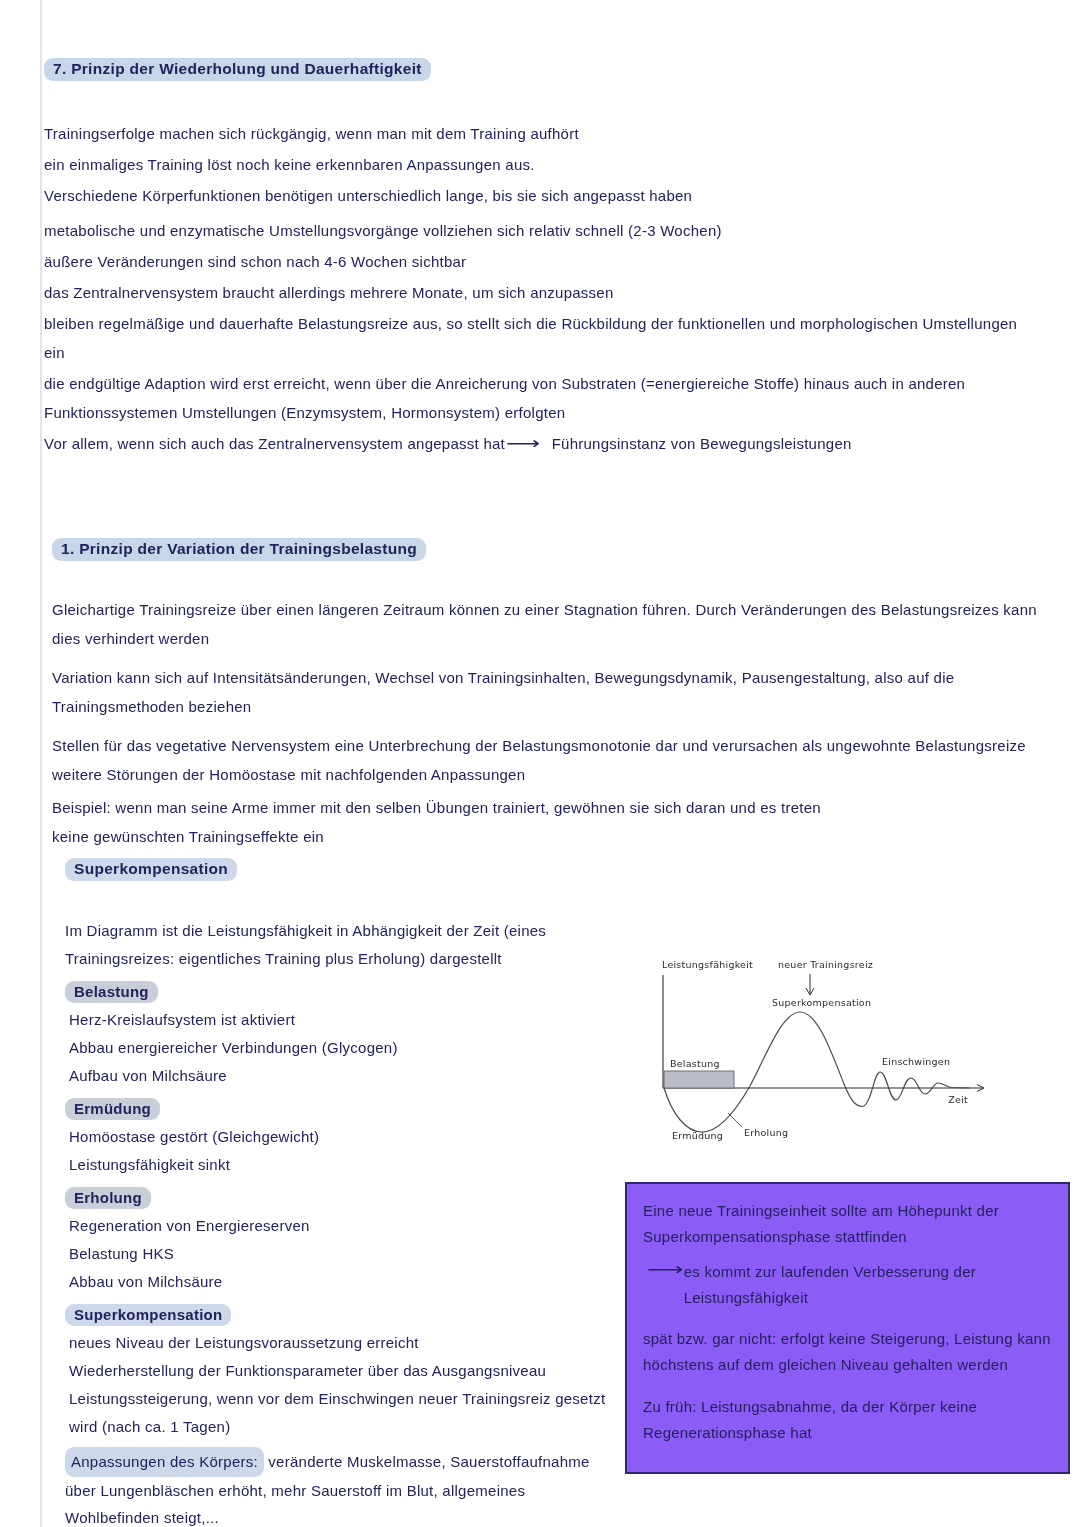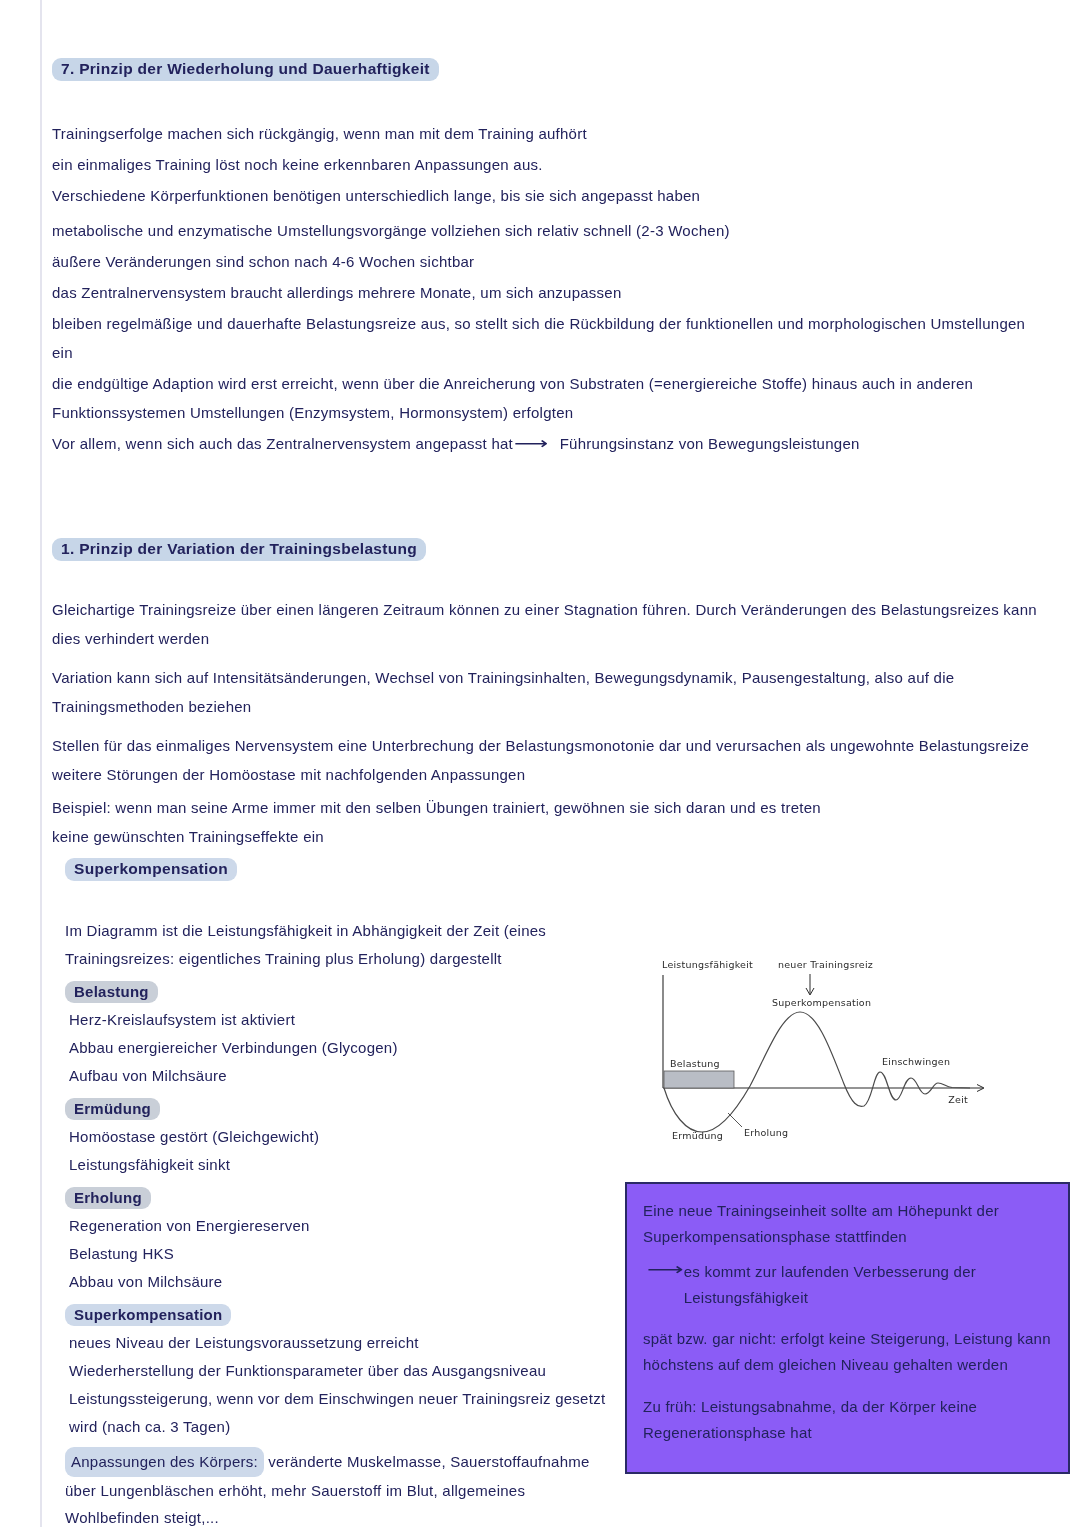--- a/index.html
+++ b/index.html
@@ -13,21 +13,21 @@
   .margin-line { position:absolute; left:40px; top:0; width:2px; height:100%; background:#e4e4ee; }
 
   .hl { display:inline-block; padding:2px 9px 3px 9px; border-radius:9px; }
   .hl-blue  { background:#c7d6e8; }
   .hl-blue2 { background:#cdd9ea; }
   .hl-gray  { background:#c9cfd8; }
 
   section { position:absolute; }
   p { line-height:29px; }
 
-  .sec7 { top:58px; left:52px; width:985px; }
+  .sec7 { top:58px; left:44px; width:985px; }
   .sec8 { top:538px; left:52px; width:1012px; }
   .heading { font-size:15.5px; font-weight:bold; letter-spacing:0.3px; }
 
   .sec7 .p-first { margin-top:38px; }
   .sec7 p + p { margin-top:2px; }
   .sec7 .mt6 { margin-top:6px; }
   .arrow-line { margin-top:10px; }
   .long-arrow { display:inline-block; transform:scaleX(1.5); transform-origin:left center; margin-right:14px; font-size:17px; }
   .inline-arrow { display:inline-block; transform:scaleX(1.4); margin:0 16px 0 6px; font-size:17px; }
   .adaption { margin-top:6px; }
@@ -77,21 +77,21 @@
     <p class="adaption">die endgültige Adaption wird erst erreicht, wenn über die Anreicherung von Substraten (=energiereiche Stoffe) hinaus auch in anderen Funktionssystemen Umstellungen (Enzymsystem, Hormonsystem) erfolgten</p>
     <p class="zns-line">
       <span>Vor allem, wenn sich auch das Zentralnervensystem angepasst hat</span><span class="inline-arrow">⟶</span><span>Führungsinstanz von Bewegungsleistungen</span>
     </p>
   </section>
 
   <section class="sec8">
     <span class="hl hl-blue heading">1. Prinzip der Variation der Trainingsbelastung</span>
     <p class="p-first">Gleichartige Trainingsreize über einen längeren Zeitraum können zu einer Stagnation führen. Durch Veränderungen des Belastungsreizes kann dies verhindert werden</p>
     <p>Variation kann sich auf Intensitätsänderungen, Wechsel von Trainingsinhalten, Bewegungsdynamik, Pausengestaltung, also auf die Trainingsmethoden beziehen</p>
-    <p>Stellen für das einmaliges Nervensystem eine Unterbrechung der Belastungsmonotonie dar und verursachen als ungewohnte Belastungsreize weitere Störungen der Homöostase mit nachfolgenden Anpassungen</p>
+    <p>Stellen für das vegetative Nervensystem eine Unterbrechung der Belastungsmonotonie dar und verursachen als ungewohnte Belastungsreize weitere Störungen der Homöostase mit nachfolgenden Anpassungen</p>
     <p class="beispiel">Beispiel: wenn man seine Arme immer mit den selben Übungen trainiert, gewöhnen sie sich daran und es treten keine gewünschten Trainingseffekte ein</p>
   </section>
 
   <section class="superblock">
     <span class="hl hl-blue2 heading">Superkompensation</span>
     <p class="intro">Im Diagramm ist die Leistungsfähigkeit in Abhängigkeit der Zeit (eines Trainingsreizes: eigentliches Training plus Erholung) dargestellt</p>
 
     <div class="group-label"><span class="hl hl-gray">Belastung</span></div>
     <p class="group-item">Herz-Kreislaufsystem ist aktiviert</p>
     <p class="group-item">Abbau energiereicher Verbindungen (Glycogen)</p>
@@ -102,21 +102,21 @@
     <p class="group-item">Leistungsfähigkeit sinkt</p>
 
     <div class="group-label"><span class="hl hl-gray">Erholung</span></div>
     <p class="group-item">Regeneration von Energiereserven</p>
     <p class="group-item">Belastung HKS</p>
     <p class="group-item">Abbau von Milchsäure</p>
 
     <div class="group-label"><span class="hl hl-blue2">Superkompensation</span></div>
     <p class="group-item">neues Niveau der Leistungsvoraussetzung erreicht</p>
     <p class="group-item">Wiederherstellung der Funktionsparameter über das Ausgangsniveau</p>
-    <p class="group-item">Leistungssteigerung, wenn vor dem Einschwingen neuer Trainingsreiz gesetzt wird (nach ca. 3 Tagen)</p>
+    <p class="group-item">Leistungssteigerung, wenn vor dem Einschwingen neuer Trainingsreiz gesetzt wird (nach ca. 1 Tagen)</p>
 
     <p class="anpassungen">
       <span class="hl hl-blue2">Anpassungen des Körpers:</span><span> veränderte Muskelmasse, Sauerstoffaufnahme über Lungenbläschen erhöht, mehr Sauerstoff im Blut, allgemeines Wohlbefinden steigt,...</span>
     </p>
   </section>
 
   <div class="diagram">
     <svg width="345" height="200" viewBox="0 0 345 200">
 
       <line x1="13" y1="19" x2="13" y2="132" stroke="#2b2b2b" stroke-width="1.1"></line>

